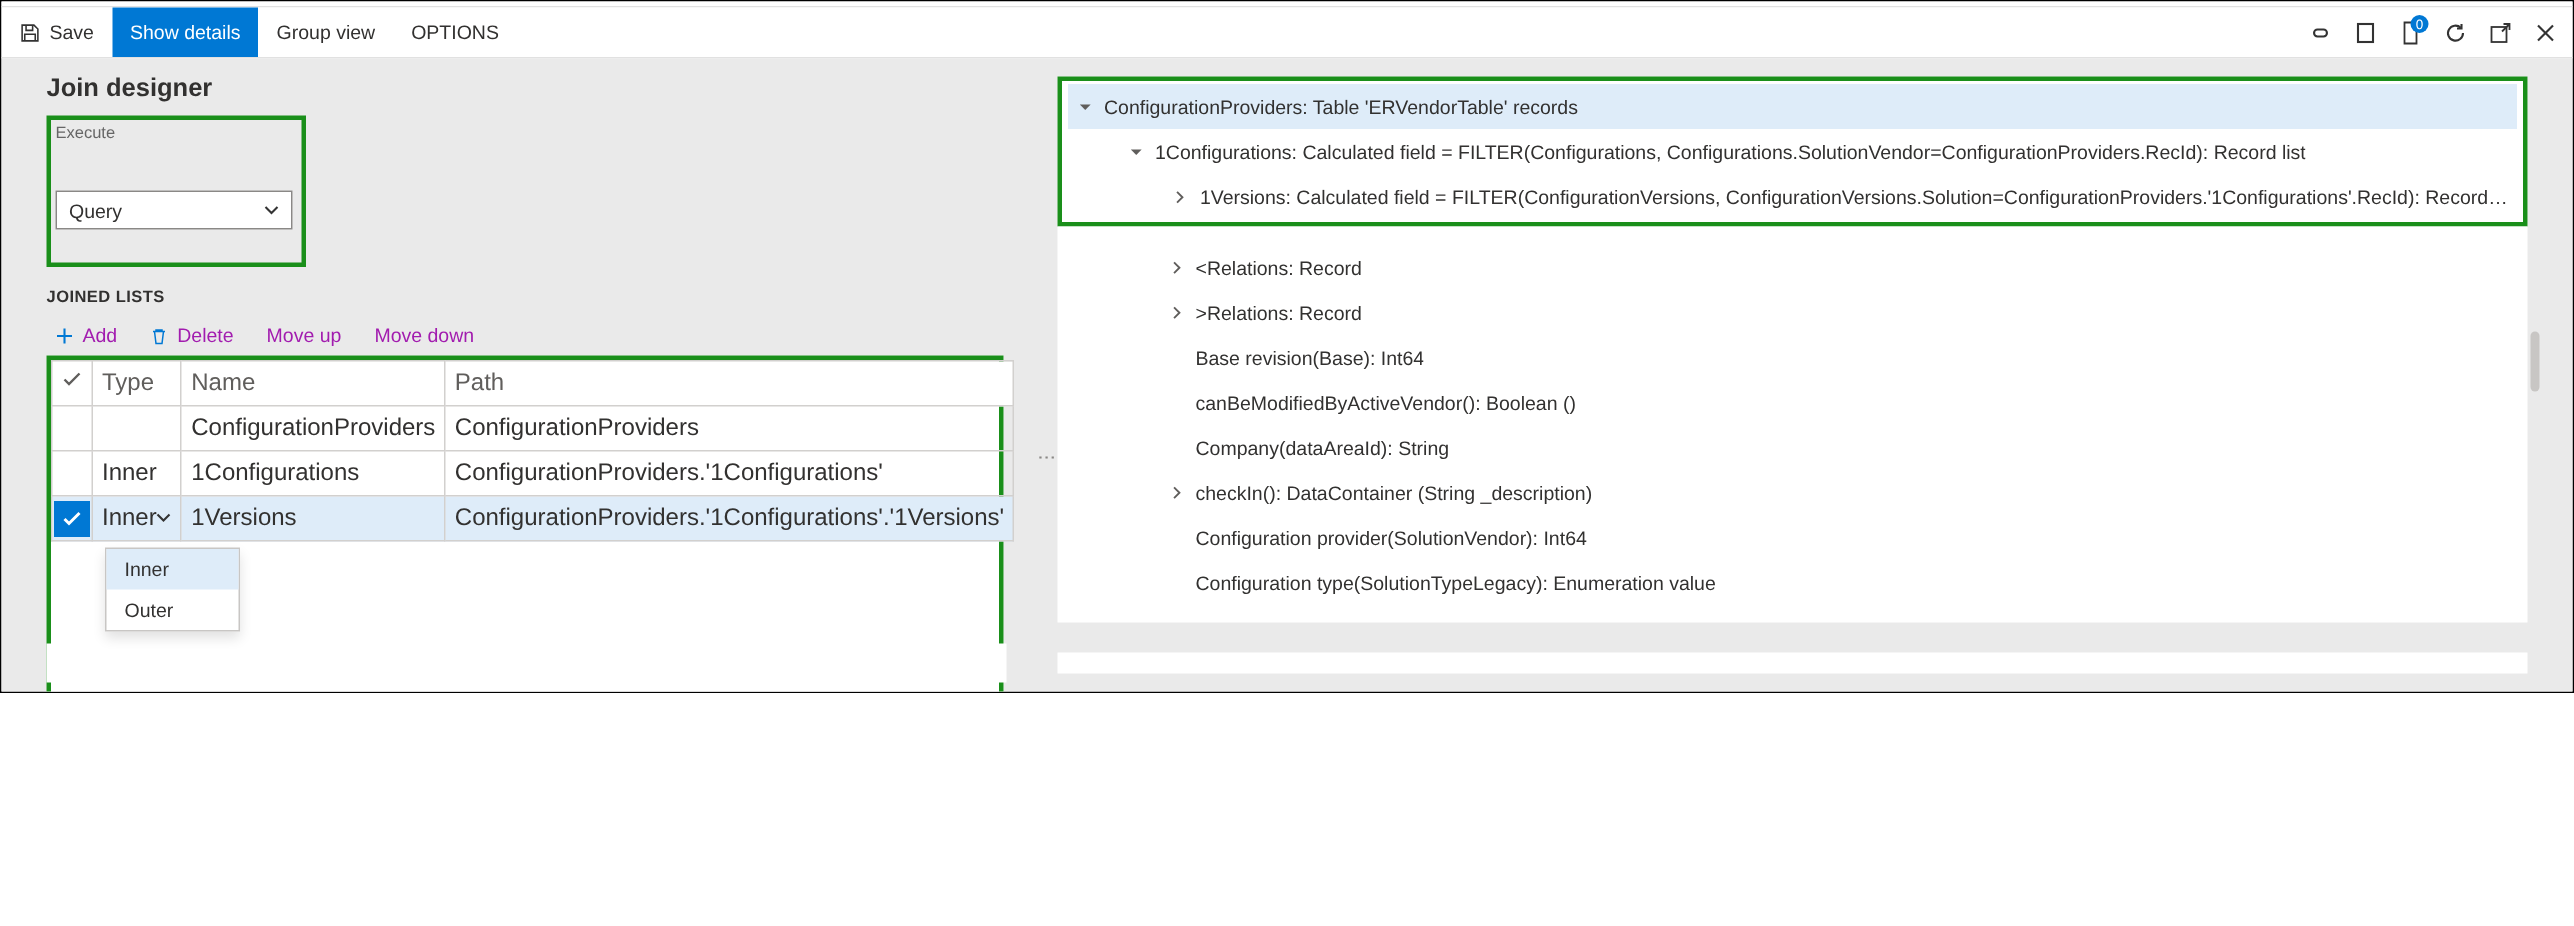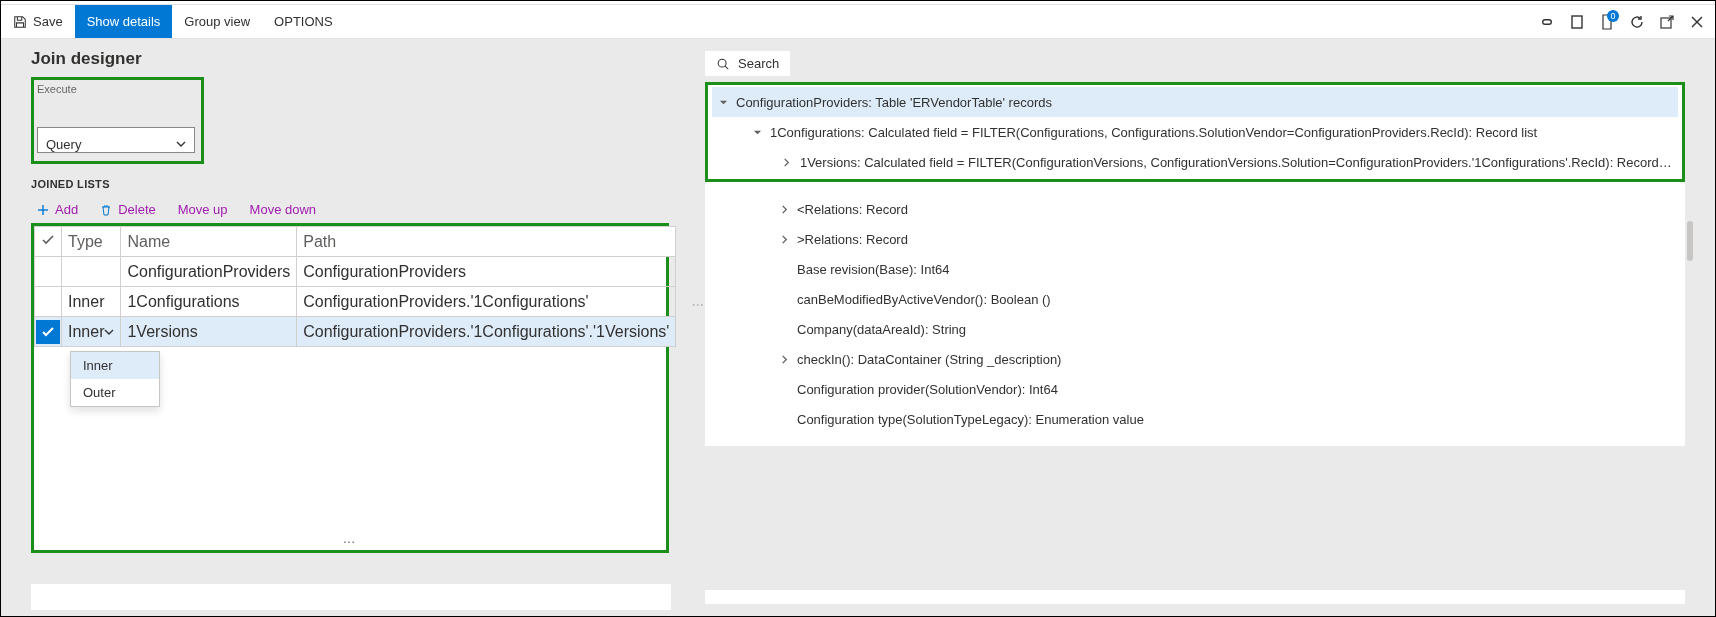--- a/index.html
+++ b/index.html
@@ -1,37 +1,37 @@
 <!DOCTYPE html>
 <html><head>
 <meta charset="utf-8">
 <style>
   * { box-sizing: border-box; margin: 0; padding: 0; }
   body { font-family: "Segoe UI", Tahoma, sans-serif; font-size: 13px; color: #323130; background: #fff; width: 1716px; height: 617px; overflow: hidden; }
-  .app { border: 1px solid #000; width: 1716px; height: 617px; display: flex; flex-direction: column; }
+  .app { border: 1px solid #000; width: 1716px; height: 462px; display: flex; flex-direction: column; }
   
   .trackbar { height: 4px; background: #fff; border-bottom: 1px solid #e1e1e1; }
   
   .topbar { height: 34px; display: flex; align-items: stretch; background: #fff; border-bottom: 1px solid #e1e1e1; }
   .topbar-left { display: flex; align-items: stretch; flex: 1; }
   .topbar-right { display: flex; align-items: center; gap: 14px; padding-right: 10px; }
   .tb-btn { display: flex; align-items: center; padding: 0 12px; gap: 6px; cursor: pointer; font-size: 13px; }
   .tb-btn.save svg { width: 14px; height: 14px; }
   .tb-btn.active { background: #0078d4; color: #fff; }
   .tb-ico { width: 16px; height: 16px; display: inline-flex; align-items: center; justify-content: center; cursor: pointer; color:#333; }
   .tb-ico svg { width:16px; height:16px; }
   .notif-badge { position: relative; }
   .notif-badge .count { position:absolute; top:-4px; right:-4px; background:#0078d4; color:#fff; border-radius:50%; font-size:9px; width:12px; height:12px; display:flex; align-items:center; justify-content:center; }
   
   .workarea { flex:1; background:#eaeaea; padding-top:10px; overflow:hidden; position:relative; }
   .page { margin: 0 30px; }
   .page-title { font-size: 17px; font-weight: 700; margin-bottom: 8px; }
-  .execute-wrap { display:inline-block; padding:3px 6px 8px 3px; border: 3px solid #1a8f1a; }
+  .execute-wrap { display:inline-block; padding:3px 6px 22px 3px; border: 3px solid #1a8f1a; }
   .execute-label { font-size: 11px; color:#666; margin-bottom: 2px; }
-  .execute-select { position:relative; width: 158px; height: 26px; border:1px solid #8a8886; background:#fff; display:flex; align-items:flex-end; padding:0 8px; cursor:pointer; font-size: 13px; margin-top: 32px; }
+  .execute-select { position:relative; width: 158px; height: 26px; border:1px solid #8a8886; background:#fff; display:flex; align-items:center; padding:0 8px; cursor:pointer; font-size: 13px; margin-top: 32px; }
   .execute-select .caret { margin-left:auto; }
   .joined-label { font-size:11px; font-weight:600; margin-top: 14px; letter-spacing:0.3px; }
   .list-toolbar { display:flex; gap:22px; margin-top: 10px; padding: 2px 6px; }
   .list-toolbar .lt-btn { display:flex; align-items:center; gap:6px; color:#a21caf; cursor:pointer; font-size:13px; }
   .lt-btn svg { width:12px; height:12px; }
   
   .grid-wrap { margin-top: 4px; border:3px solid #1a8f1a; padding:0; width: 638px; background:#fff; }
   .grid { width:100%; }
   .grid table { width:100%; border-collapse:collapse; }
   .grid th, .grid td { border:1px solid #d2d0ce; font-size:16px; text-align:left; padding:4px 6px; height:30px; }
@@ -233,29 +233,20 @@
           </div>
           <div class="grid-body-filler"></div>
           <div class="grid-footer">…</div>
         </div>
       </div>
     </div>
 
     <div class="split-handle">⋮</div>
 
     <div class="right-panel">
-      <div class="search-row">
-        <div class="search-btn">
-          <svg viewBox="0 0 16 16">
-              <circle cx="7" cy="7" r="4.5" fill="none" stroke="#333" stroke-width="1.2"></circle>
-              <line x1="10.5" y1="10.5" x2="14" y2="14" stroke="#333" stroke-width="1.2"></line>
-            </svg>
-          <span>Search</span>
-        </div>
-      </div>
 
       <div class="tree-panel">
         <div class="tree-row root">
           <span class="tri">
               <svg viewBox="0 0 10 10">
                 <path d="M1 3l4 4 4-4" fill="#605e5c"></path>
               </svg>
             </span>
           <span class="tree-text">ConfigurationProviders: Table 'ERVendorTable' records</span>
         </div>

